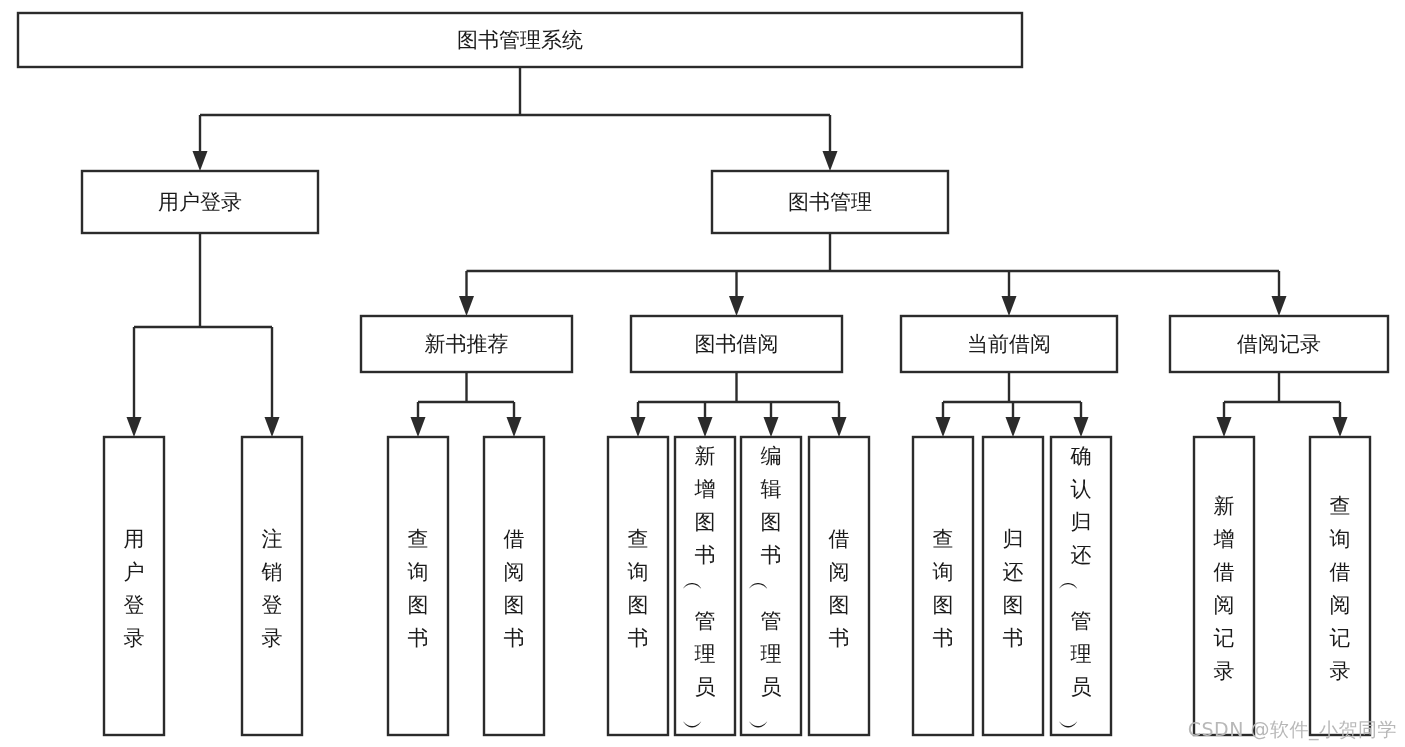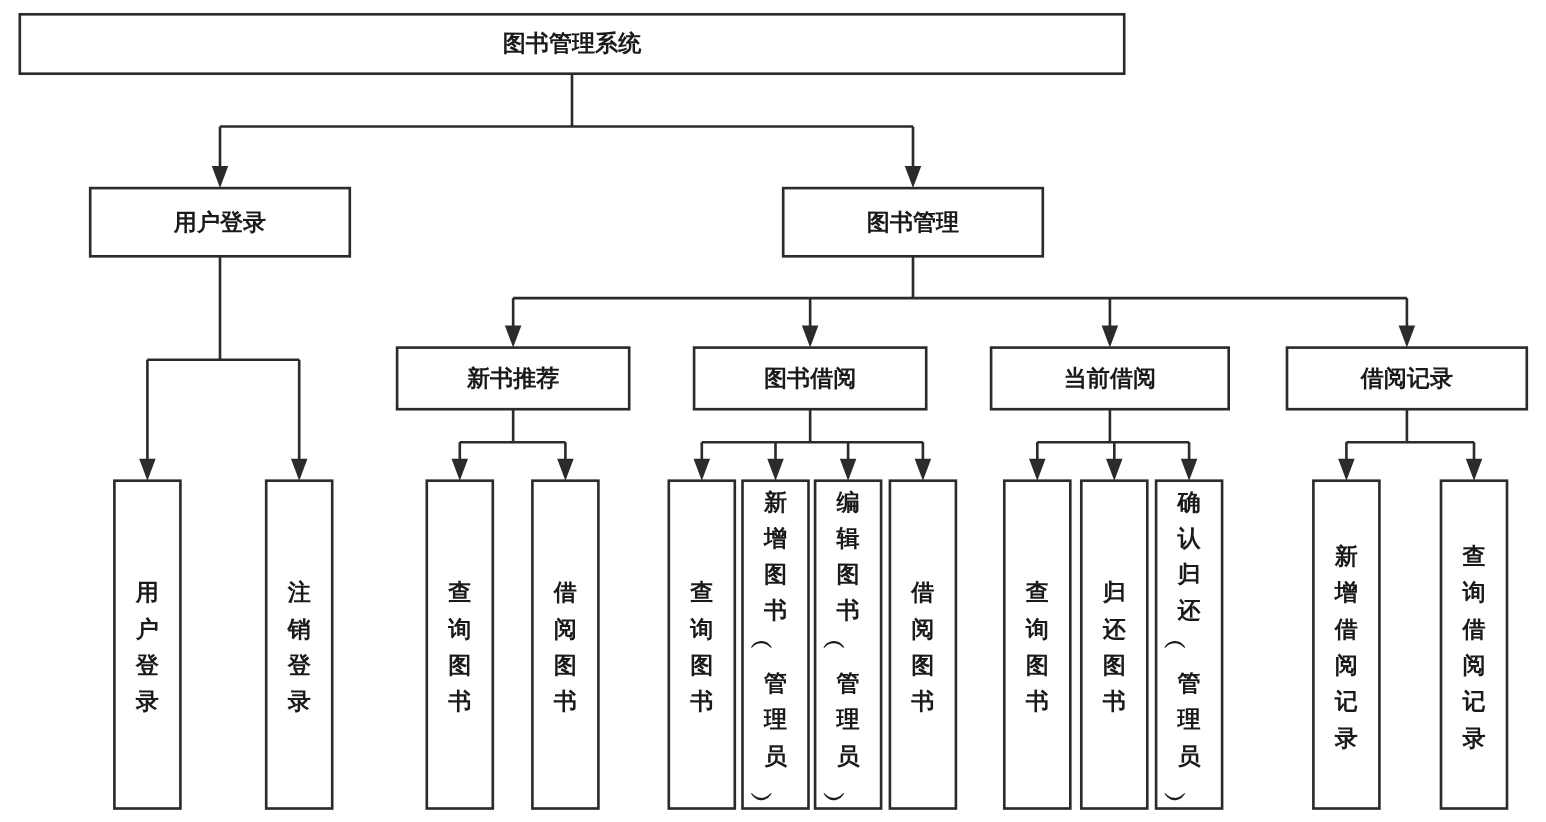--- a/index.html
+++ b/index.html
@@ -11,21 +11,20 @@
     width: 1405px;
     height: 747px;
     font-family: "DejaVu Sans", "Liberation Sans", sans-serif;
     overflow: hidden;
   }
   #diagram-root {
     position: relative;
     width: 1405px;
     height: 747px;
     background: #ffffff;
-    font-weight: bold;
   }
   svg.flow {
     position: absolute;
     top: 0;
     left: 0;
     width: 1405px;
     height: 747px;
     display: block;
   }
   .node-box {
@@ -217,13 +216,14 @@
         <g>
           <rect class="node-box" x="1194" y="437" width="60" height="298"></rect>
           <text class="node-label-vertical" x="1224" y="512.74"><tspan x="1224" dy="0">新</tspan><tspan x="1224" dy="33">增</tspan><tspan x="1224" dy="33">借</tspan><tspan x="1224" dy="33">阅</tspan><tspan x="1224" dy="33">记</tspan><tspan x="1224" dy="33">录</tspan></text>
         </g>
         <g>
           <rect class="node-box" x="1310" y="437" width="60" height="298"></rect>
           <text class="node-label-vertical" x="1340" y="512.74"><tspan x="1340" dy="0">查</tspan><tspan x="1340" dy="33">询</tspan><tspan x="1340" dy="33">借</tspan><tspan x="1340" dy="33">阅</tspan><tspan x="1340" dy="33">记</tspan><tspan x="1340" dy="33">录</tspan></text>
         </g>
       </g>
   </svg>
+  <div class="watermark">CSDN @软件_小贺同学</div>
 </div>
 
 </body></html>

